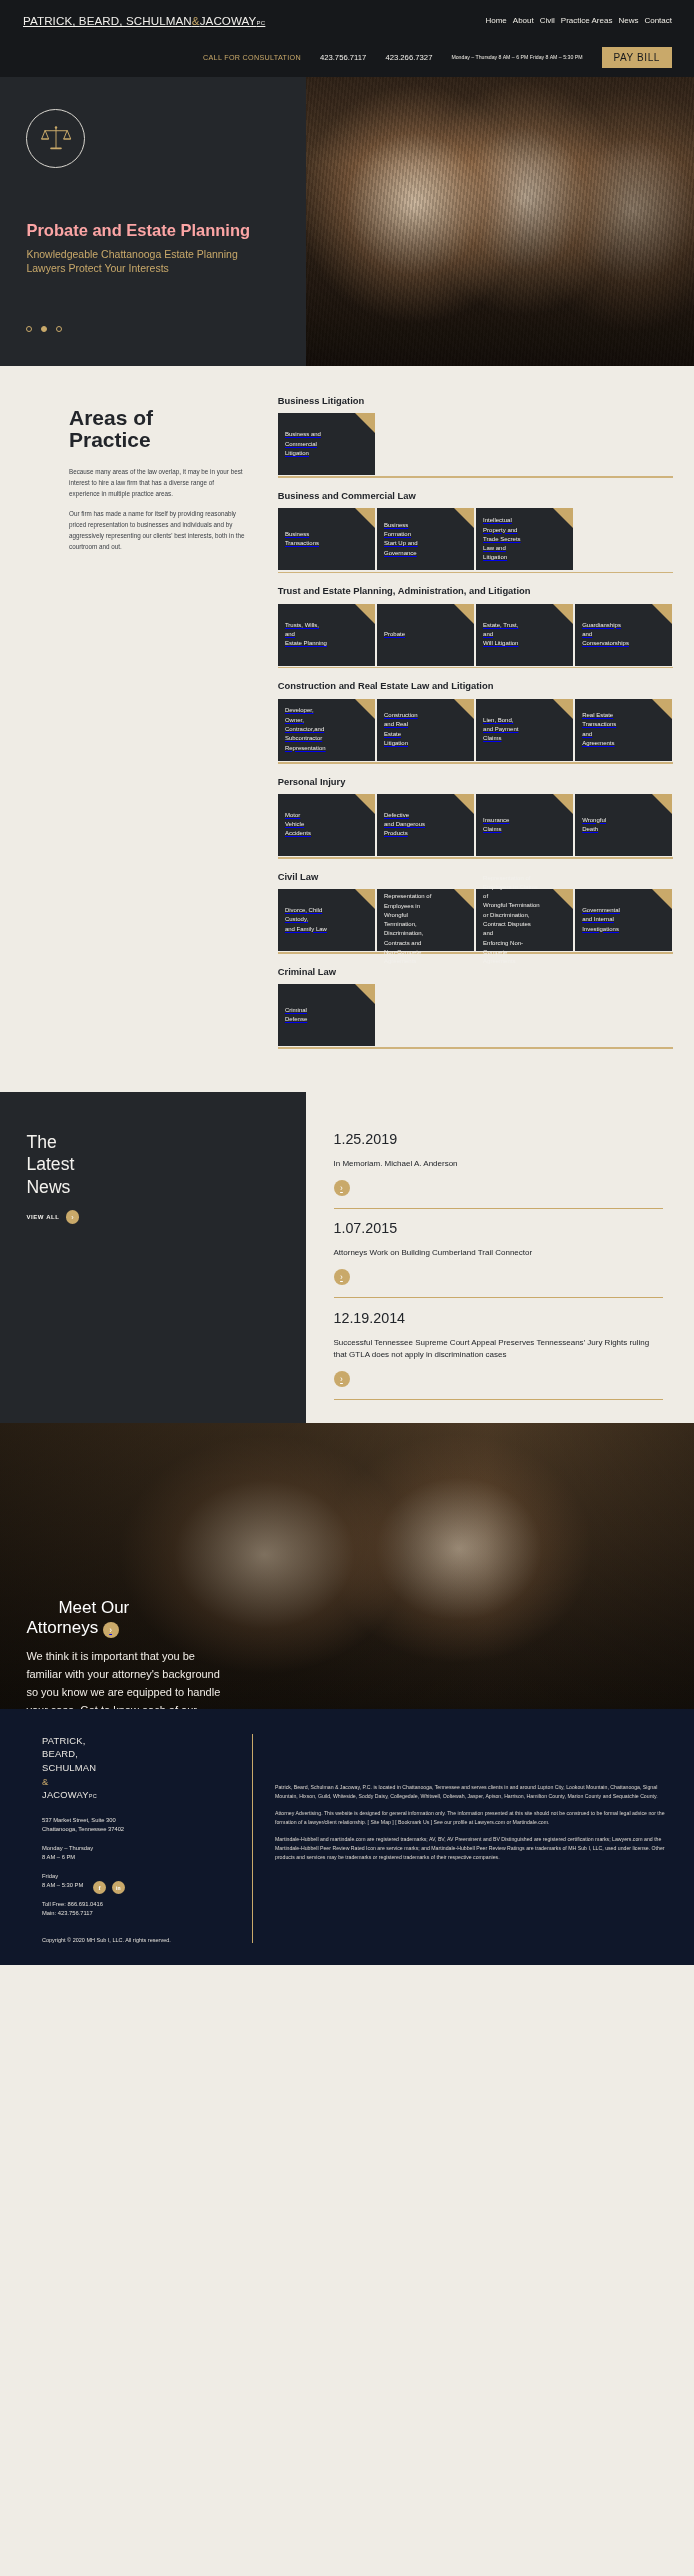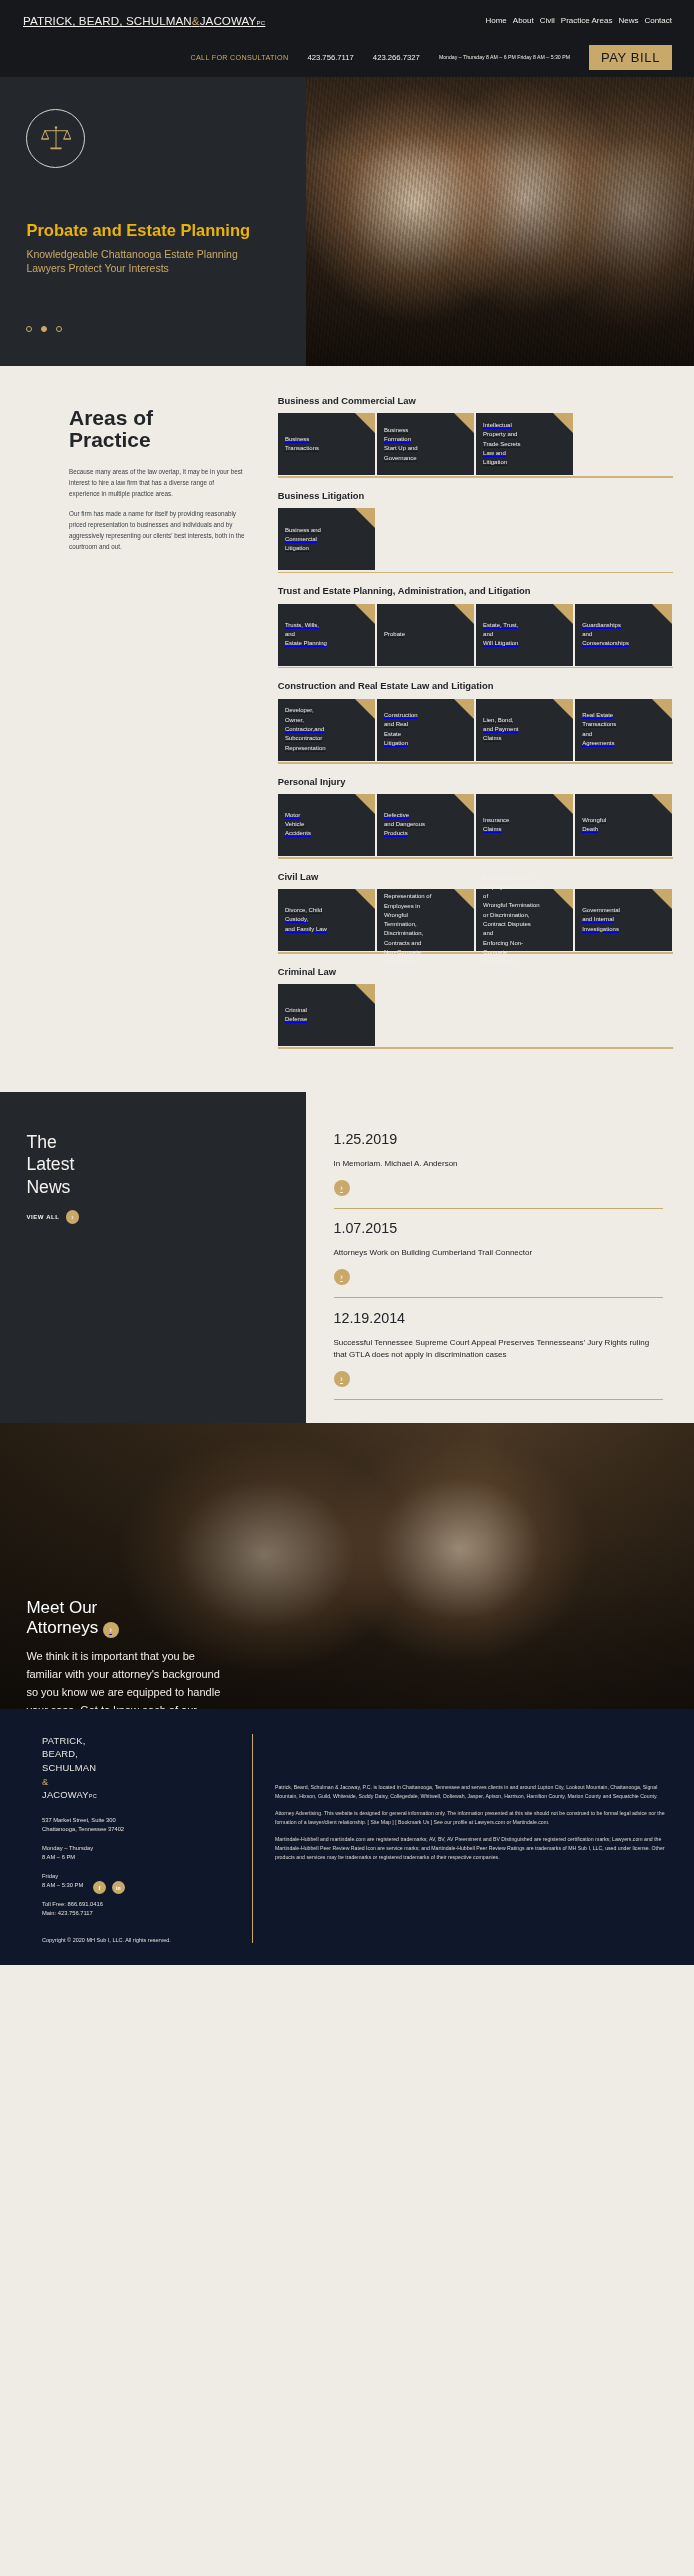--- a/index.html
+++ b/index.html
@@ -59,21 +59,21 @@
   .phone {
     color: #f2f0ec;
     font-size: 7.7px;
     text-decoration: none;
     white-space: nowrap;
   }
   .hours { color: #efece5; font-size: 5.2px; line-height: 1.45; white-space: nowrap; }
   .paybill {
     background: #c9a96a;
     color: #16181b;
-    font-size: 13px;
+    font-size: 10px;
     letter-spacing: 0.6px;
     padding: 5px 12px;
     text-decoration: none;
     display: inline-block;
     white-space: nowrap;
   }
 
   
   .hero { position: relative; height: 289px; display: flex; background: #24272b; }
   .hero-left {
@@ -84,21 +84,21 @@
     z-index: 2;
   }
   .hero-badge {
     width: 59px; height: 59px;
     border: 0.8px solid #d9d6cf;
     border-radius: 50%;
     display: flex; align-items: center; justify-content: center;
     margin-bottom: 53px;
   }
   .hero-title {
-    color: #eab308;
+    color: #fca5a5;
     font-size: 16.5px;
     font-weight: 700;
     line-height: 1.15;
     margin-bottom: 6.6px;
   }
   .hero-sub {
     color: #c9a96a;
     font-size: 10.5px;
     line-height: 1.35;
     font-weight: 400;
@@ -310,53 +310,53 @@
     <div class="practice-left">
       <h2 class="practice-h" style="white-space: pre-line;">Areas of
 Practice</h2>
       <p class="practice-p">Because many areas of the law overlap, it may be in your best interest to hire a law firm that has a diverse range of experience in multiple practice areas.</p>
       <p class="practice-p">Our firm has made a name for itself by providing reasonably priced representation to businesses and individuals and by aggressively representing our clients' best interests, both in the courtroom and out.</p>
     </div>
 
     <div class="practice-right">
 
       <div class="group">
+        <h3 class="group-h">Business Litigation</h3>
+        <div class="cards">
+          <a class="card" href="#">
+              <span class="card-corner"></span>
+              <span class="card-label">Business and
+Commercial
+Litigation</span>
+            </a>
+        </div>
+        <div class="group-rule"></div>
+      </div>
+
+      <div class="group">
         <h3 class="group-h">Business and Commercial Law</h3>
         <div class="cards">
           <a class="card" href="#">
               <span class="card-corner"></span>
               <span class="card-label">Business
 Transactions</span>
             </a>
           <a class="card" href="#">
               <span class="card-corner"></span>
               <span class="card-label">Business
 Formation
 Start Up and
 Governance</span>
             </a>
           <a class="card" href="#">
               <span class="card-corner"></span>
               <span class="card-label">Intellectual
 Property and
 Trade Secrets
 Law and
-Litigation</span>
-            </a>
-        </div>
-        <div class="group-rule"></div>
-      </div>
-
-      <div class="group">
-        <h3 class="group-h">Business Litigation</h3>
-        <div class="cards">
-          <a class="card" href="#">
-              <span class="card-corner"></span>
-              <span class="card-label">Business and
-Commercial
 Litigation</span>
             </a>
         </div>
         <div class="group-rule"></div>
       </div>
 
       <div class="group">
         <h3 class="group-h">Trust and Estate Planning, Administration, and Litigation</h3>
         <div class="cards">
           <a class="card" href="#">
@@ -539,21 +539,21 @@
         <a class="arrow-btn lg" href="#">›</a>
         <div class="news-rule"></div>
       </article>
 
     </div>
   </section>
 
   <section class="attorneys">
     <div class="att-inner">
       <div class="att-h-wrap">
-        <span class="att-h" style="white-space: pre-line;">Meet Our
+        <span class="att-h" style="white-space: pre-line; margin-left: 32px;">Meet Our
 Attorneys</span><a class="att-arrow" href="#">
             <span class="arrow-btn lg">›</span>
           </a>
       </div>
       <p class="att-p">We think it is important that you be familiar with your attorney's background so you know we are equipped to handle your case. Get to know each of our attorneys.</p>
     </div>
   </section>
 
   <footer class="footer">
     <div class="foot-left">

